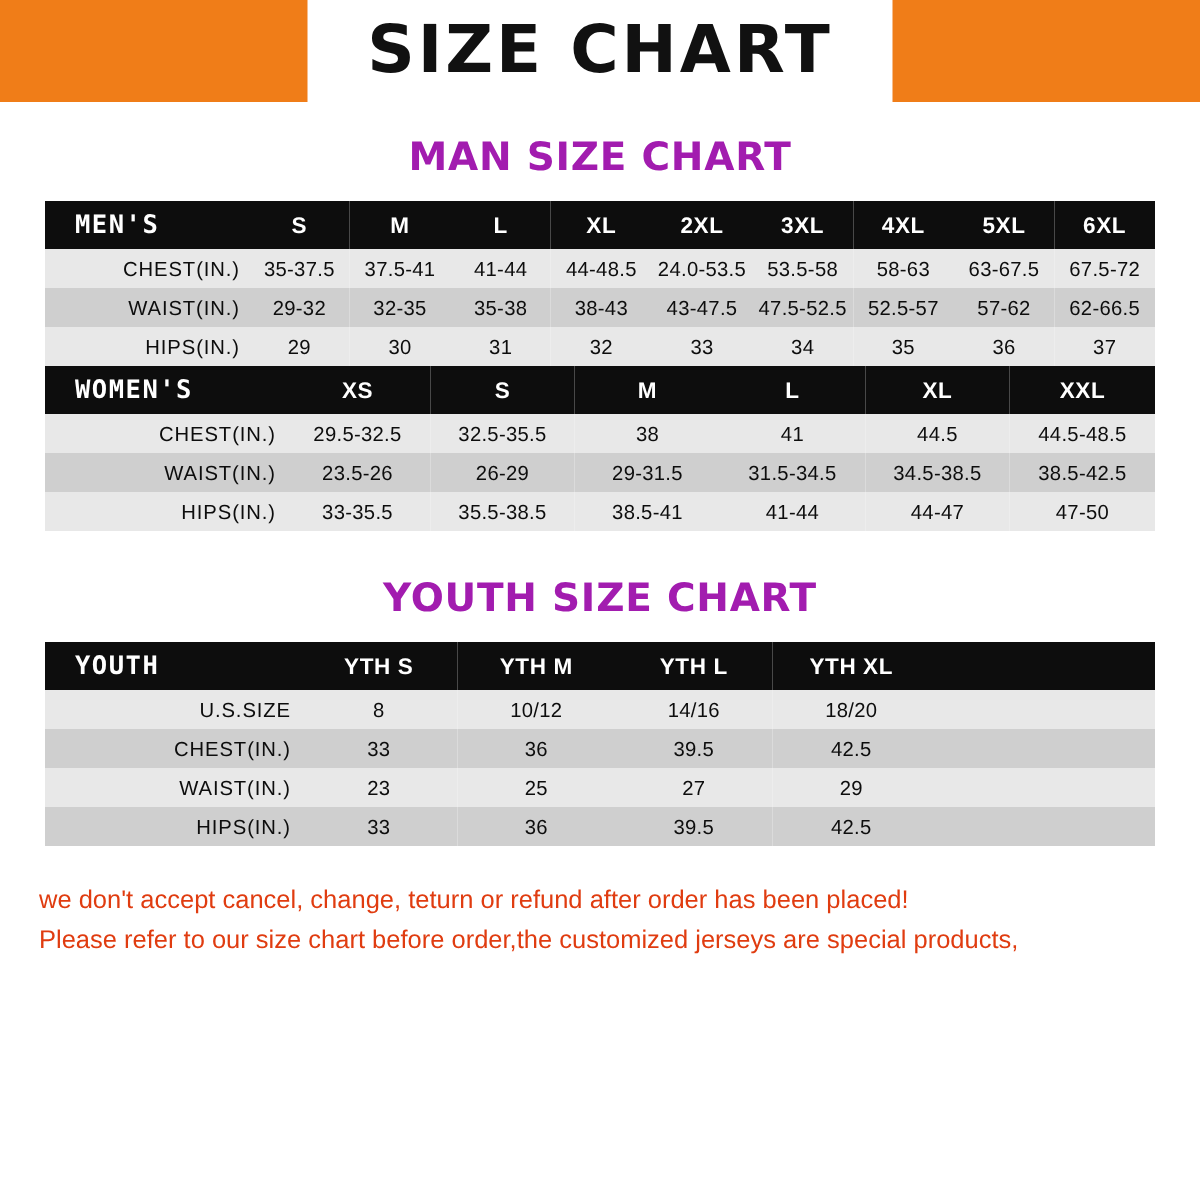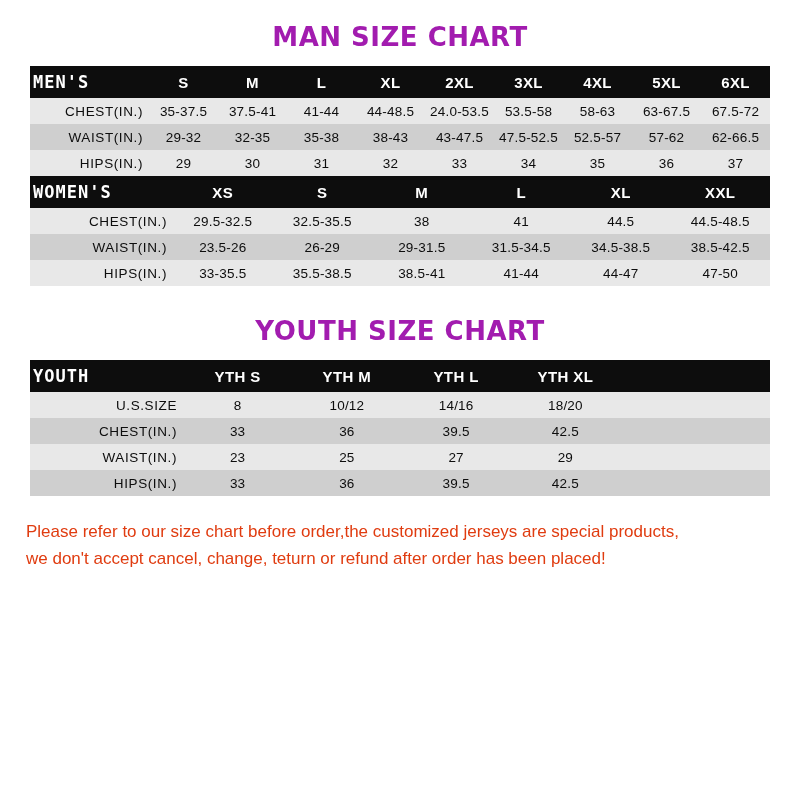--- a/index.html
+++ b/index.html
@@ -82,21 +82,21 @@
     font-size: 15px;
     height: 32px;
     font-weight: bold;
     letter-spacing: 0.4px;
   }
   table.size-table thead th.label-col {
     font-family: "DejaVu Sans Mono", monospace;
     font-weight: bold;
     font-size: 17px;
     text-align: left;
-    padding-left: 3px;
+    padding-left: 20px;
     letter-spacing: 1px;
   }
   table.size-table tbody tr.row-light { background: #e8e8e8; }
   table.size-table tbody tr.row-dark  { background: #cfcfcf; }
   table.size-table tbody td {
     color: #0d0d0d;
     font-size: 13.5px;
     height: 26px;
     letter-spacing: 0.2px;
   }
@@ -136,20 +136,25 @@
     line-height: 27px;
     text-align: left;
   }
   .footer-note div { white-space: nowrap; }
 </style>
 </head>
 <body>
 
 <div class="page">
 
+  <div class="banner">
+    <div class="banner-bar-left"></div>
+    <div class="banner-bar-right"></div>
+    <div class="banner-title">SIZE CHART</div>
+  </div>
 
   <div class="section-title sec-man">MAN SIZE CHART</div>
   <table class="size-table man-table">
     <thead>
       <tr>
         <th class="label-col">MEN'S</th>
         <th>S</th>
         <th>M</th>
         <th>L</th>
         <th>XL</th>
@@ -285,17 +290,17 @@
         <td>33</td>
         <td>36</td>
         <td>39.5</td>
         <td>42.5</td>
         <td class="pad-col"></td>
       </tr>
     </tbody>
   </table>
 
   <div class="footer-note">
+    <div>we don't accept cancel, change, teturn or refund after order has been placed!</div>
     <div>Please refer to our size chart before order,the customized jerseys are special products,</div>
-    <div>we don't accept cancel, change, teturn or refund after order has been placed!</div>
   </div>
 
 </div>
 
 </body></html>

